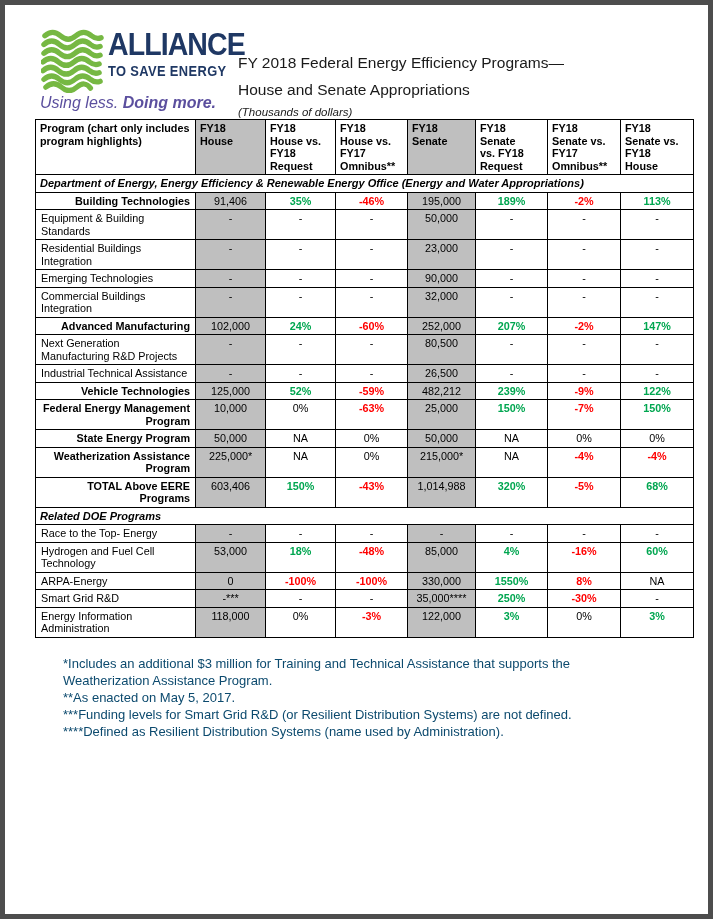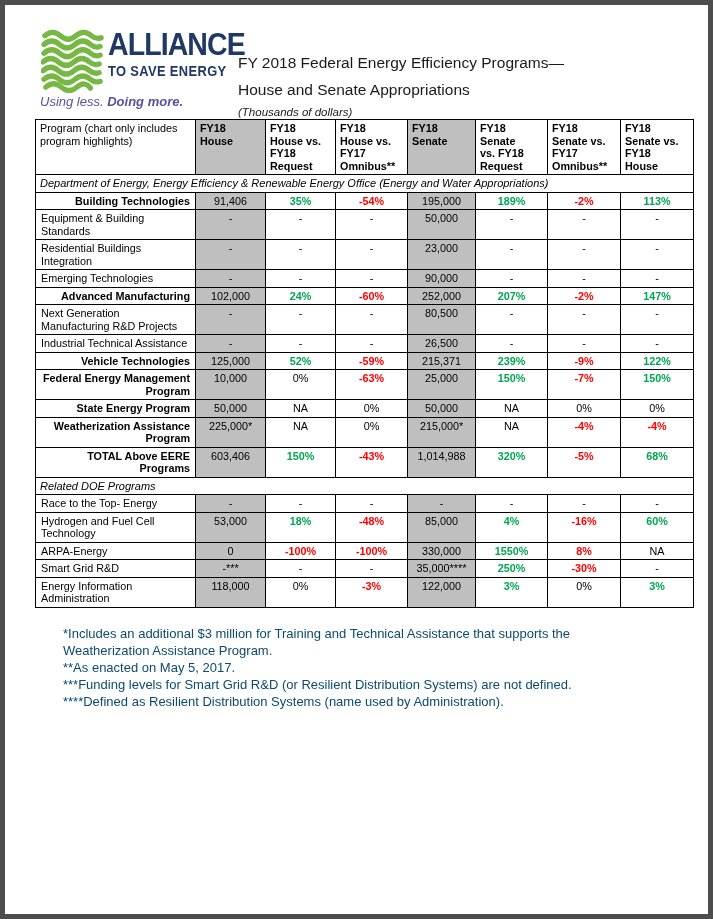--- a/index.html
+++ b/index.html
@@ -10,34 +10,34 @@
   body{background:#888;font-family:"Liberation Sans","DejaVu Sans",sans-serif;}
   .page{
     width:713px;height:919px;background:#fff;position:relative;overflow:hidden;
     border:5px solid var(--frame);margin:0 auto;padding-left:41px;
   }
   
   .logo-mark{position:absolute;left:36px;top:22px;width:64px;height:66px;}
   .logo-text{position:absolute;left:103px;top:24px;color:var(--navy);transform:scaleX(.92);transform-origin:left top;}
   .logo-line1{font-size:31px;font-weight:bold;letter-spacing:-1px;line-height:32px;}
   .logo-line2{font-size:14px;font-weight:bold;letter-spacing:.4px;line-height:16px;margin-top:2px;}
-  .tagline{position:absolute;left:35px;top:89px;font-size:13px;font-style:italic;color:var(--purple);}
+  .tagline{position:absolute;left:35px;top:89px;font-size:16px;font-style:italic;color:var(--purple);}
   .tagline .t2{font-weight:bold;}
   .title-block{position:absolute;left:233px;top:44px;color:#1a1a1a;}
   .title-line{font-size:15.5px;line-height:27px;}
   .subtitle{font-size:11.5px;font-style:italic;margin-top:3px;}
   
   .content{position:absolute;left:30px;top:114px;width:658px;}
   table{border-collapse:collapse;width:658px;table-layout:fixed;
         font-size:10.8px;line-height:12.5px;color:#000;}
   th,td{border:1.5px solid var(--line);vertical-align:top;padding:2px 3px;}
   thead th{font-weight:bold;text-align:left;white-space:pre-line;padding:2px 4px;}
-  th.th-program{font-weight:normal;}
+  th.th-program{font-weight:bold;}
   .gray{background:var(--grayCol);}
-  td.section-cell{font-weight:normal;font-style:italic;padding:2px 4px;font-size:11px;}
+  td.section-cell{font-weight:bold;font-style:italic;padding:2px 4px;font-size:11px;}
   td.label-cell{padding:2px 5px;}
   td.main-label{font-weight:bold;text-align:right;}
   td.sub-label{}
   td.value-cell{text-align:center;font-weight:bold;}
   td.value-cell.c-k{font-weight:normal;}
   .c-g{color:var(--green);}
   .c-r{color:var(--red);}
   .c-k{color:#000;}
   
   .footnotes{margin:17px 0 0 28px;width:575px;font-size:13px;line-height:17px;color:#0c4a6e;}
@@ -114,21 +114,21 @@
         </tr>
       </thead>
       <tbody>
           <tr>
             <td colspan="8" class="section-cell">Department of Energy, Energy Efficiency &amp; Renewable Energy Office (Energy and Water Appropriations)</td>
           </tr>
           <tr>
             <td class="label-cell main-label">Building Technologies</td>
             <td class="value-cell c-k gray">91,406</td>
             <td class="value-cell c-g">35%</td>
-            <td class="value-cell c-r">-54%</td>
+            <td class="value-cell c-r">-46%</td>
             <td class="value-cell c-k gray">195,000</td>
             <td class="value-cell c-g">189%</td>
             <td class="value-cell c-r">-2%</td>
             <td class="value-cell c-g">113%</td>
           </tr>
           <tr>
             <td class="label-cell sub-label">Equipment &amp; Building Standards</td>
             <td class="value-cell c-k gray">-</td>
             <td class="value-cell c-k">-</td>
             <td class="value-cell c-k">-</td>
@@ -146,20 +146,30 @@
             <td class="value-cell c-k">-</td>
             <td class="value-cell c-k">-</td>
             <td class="value-cell c-k">-</td>
           </tr>
           <tr>
             <td class="label-cell sub-label">Emerging Technologies</td>
             <td class="value-cell c-k gray">-</td>
             <td class="value-cell c-k">-</td>
             <td class="value-cell c-k">-</td>
             <td class="value-cell c-k gray">90,000</td>
+            <td class="value-cell c-k">-</td>
+            <td class="value-cell c-k">-</td>
+            <td class="value-cell c-k">-</td>
+          </tr>
+          <tr>
+            <td class="label-cell sub-label">Commercial Buildings Integration</td>
+            <td class="value-cell c-k gray">-</td>
+            <td class="value-cell c-k">-</td>
+            <td class="value-cell c-k">-</td>
+            <td class="value-cell c-k gray">32,000</td>
             <td class="value-cell c-k">-</td>
             <td class="value-cell c-k">-</td>
             <td class="value-cell c-k">-</td>
           </tr>
           <tr>
             <td class="label-cell main-label">Advanced Manufacturing</td>
             <td class="value-cell c-k gray">102,000</td>
             <td class="value-cell c-g">24%</td>
             <td class="value-cell c-r">-60%</td>
             <td class="value-cell c-k gray">252,000</td>
@@ -185,21 +195,21 @@
             <td class="value-cell c-k gray">26,500</td>
             <td class="value-cell c-k">-</td>
             <td class="value-cell c-k">-</td>
             <td class="value-cell c-k">-</td>
           </tr>
           <tr>
             <td class="label-cell main-label">Vehicle Technologies</td>
             <td class="value-cell c-k gray">125,000</td>
             <td class="value-cell c-g">52%</td>
             <td class="value-cell c-r">-59%</td>
-            <td class="value-cell c-k gray">215,371</td>
+            <td class="value-cell c-k gray">482,212</td>
             <td class="value-cell c-g">239%</td>
             <td class="value-cell c-r">-9%</td>
             <td class="value-cell c-g">122%</td>
           </tr>
           <tr>
             <td class="label-cell main-label">Federal Energy Management Program</td>
             <td class="value-cell c-k gray">10,000</td>
             <td class="value-cell c-k">0%</td>
             <td class="value-cell c-r">-63%</td>
             <td class="value-cell c-k gray">25,000</td>

